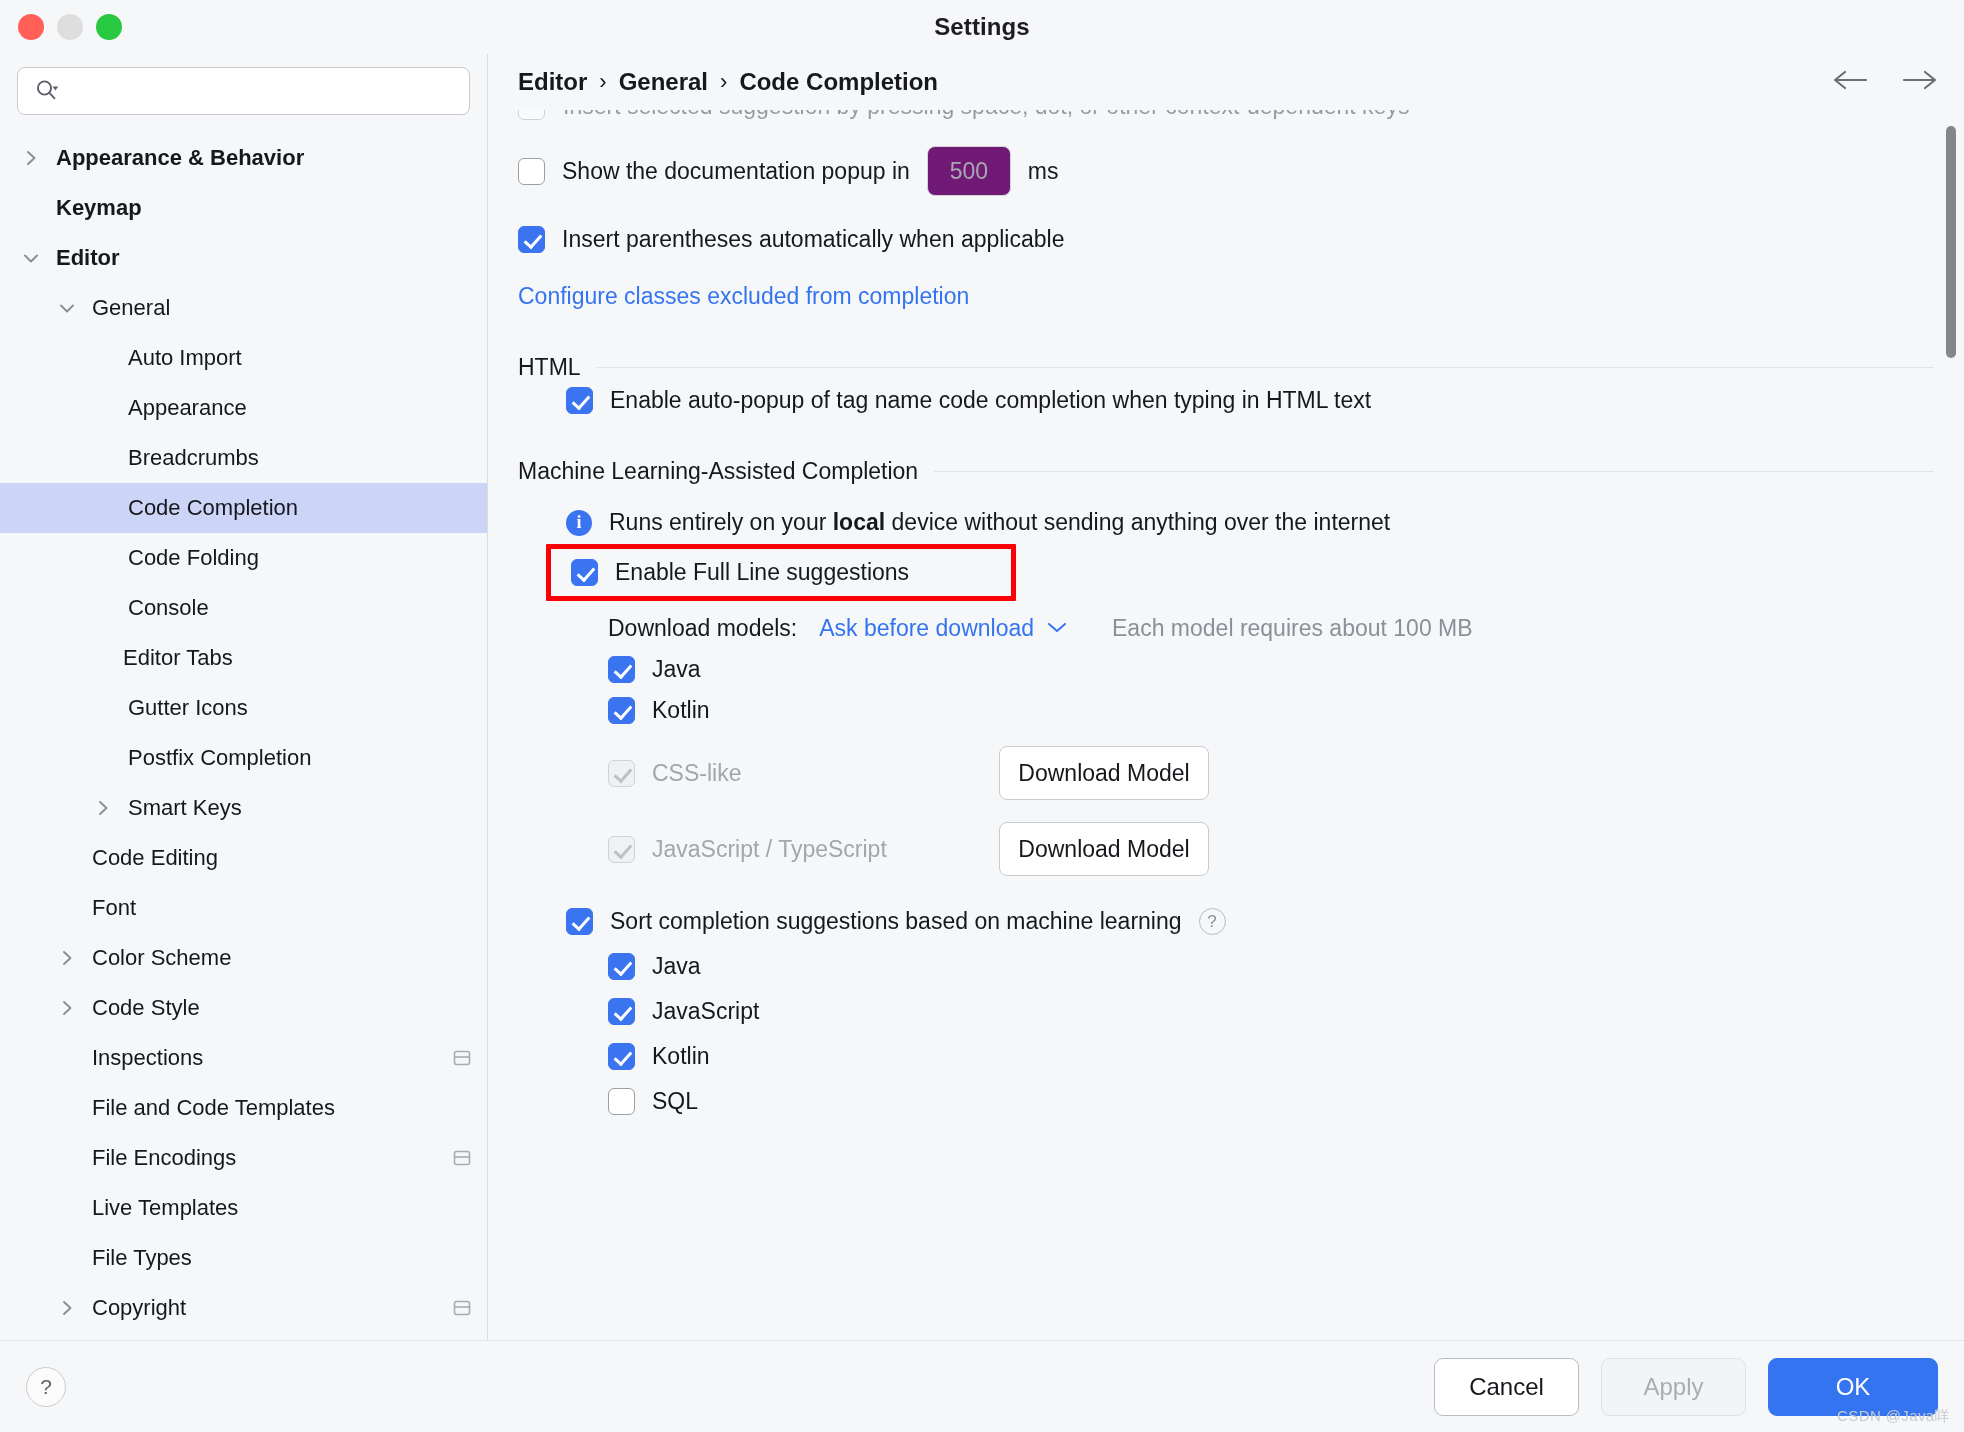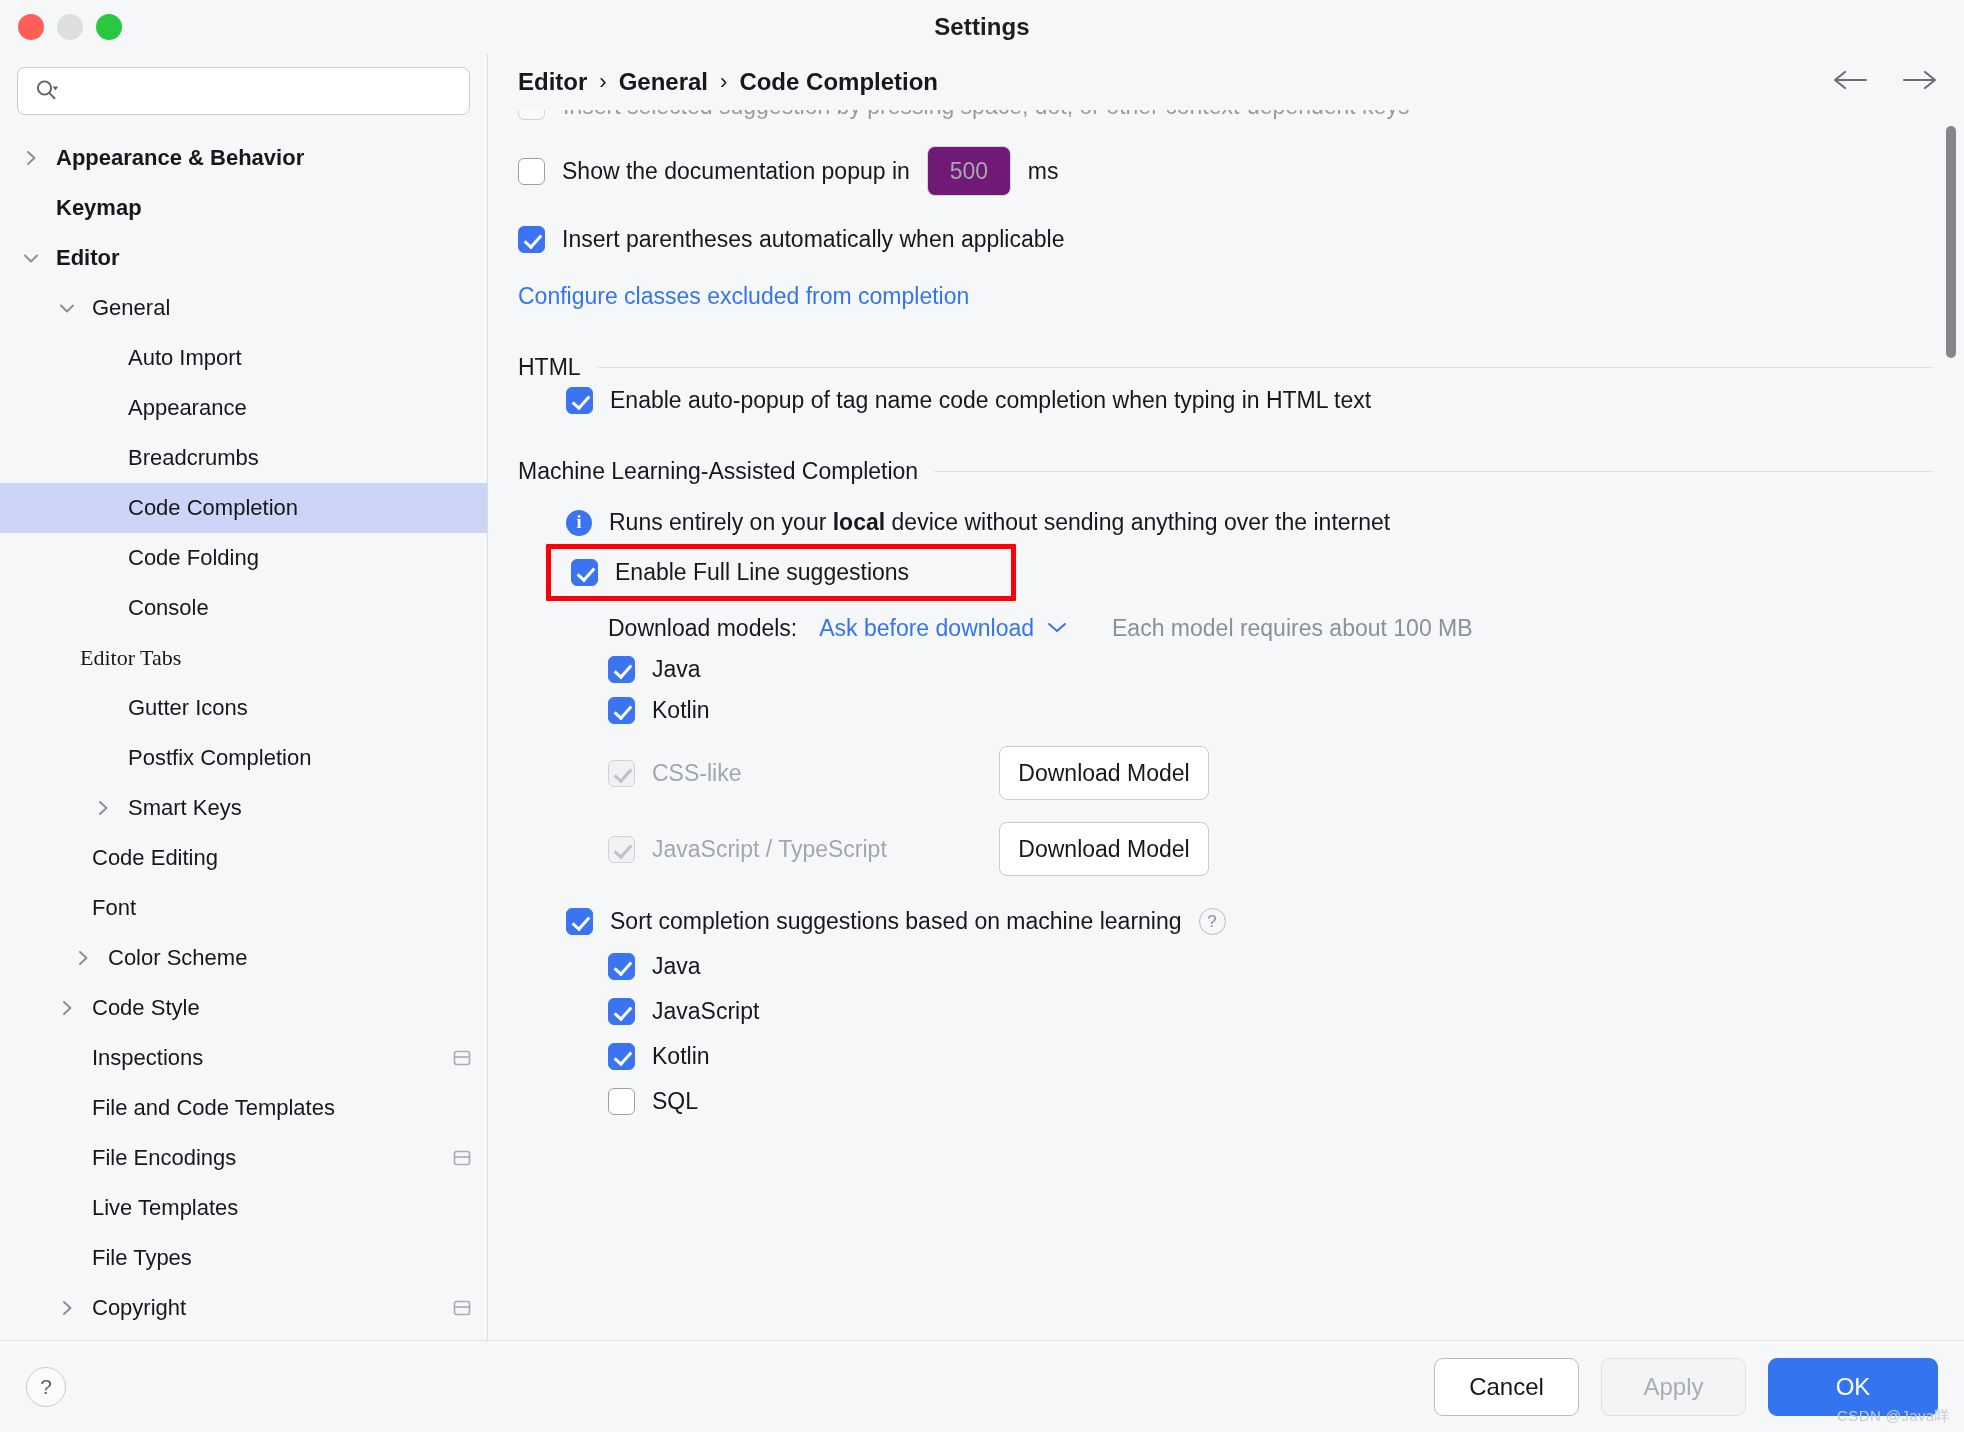--- a/index.html
+++ b/index.html
@@ -299,21 +299,21 @@
             <span class="lbl">Code Completion</span>
           </div>
           <div class="tree-row" style="padding-left: 86px;">
             <span class="arrow"></span>
             <span class="lbl">Code Folding</span>
           </div>
           <div class="tree-row" style="padding-left: 86px;">
             <span class="arrow"></span>
             <span class="lbl">Console</span>
           </div>
-          <div class="tree-row" style="padding-left: 38px; font-family: Liberation Serif, serif;">
+          <div class="tree-row" style="padding-left: 81px;">
             <span class="arrow"></span>
             <span class="lbl">Editor Tabs</span>
           </div>
           <div class="tree-row" style="padding-left: 86px;">
             <span class="arrow"></span>
             <span class="lbl">Gutter Icons</span>
           </div>
           <div class="tree-row" style="padding-left: 86px;">
             <span class="arrow"></span>
             <span class="lbl">Postfix Completion</span>
@@ -327,21 +327,21 @@
             <span class="lbl">Smart Keys</span>
           </div>
           <div class="tree-row" style="padding-left: 50px;">
             <span class="arrow"></span>
             <span class="lbl">Code Editing</span>
           </div>
           <div class="tree-row" style="padding-left: 50px;">
             <span class="arrow"></span>
             <span class="lbl">Font</span>
           </div>
-          <div class="tree-row" style="padding-left: 66px; align-items: center;">
+          <div class="tree-row" style="padding-left: 50px; align-items: center;">
             <span class="arrow">
               <svg width="16" height="20" viewBox="0 0 16 20">
                 <path d="M5 4 L11.5 10 L5 16" fill="none" stroke="#8a8d93" stroke-width="1.9" stroke-linecap="round" stroke-linejoin="round"></path>
               </svg>
             </span>
             <span class="lbl">Color Scheme</span>
           </div>
           <div class="tree-row" style="padding-left: 50px;">
             <span class="arrow">
               <svg width="16" height="20" viewBox="0 0 16 20">

